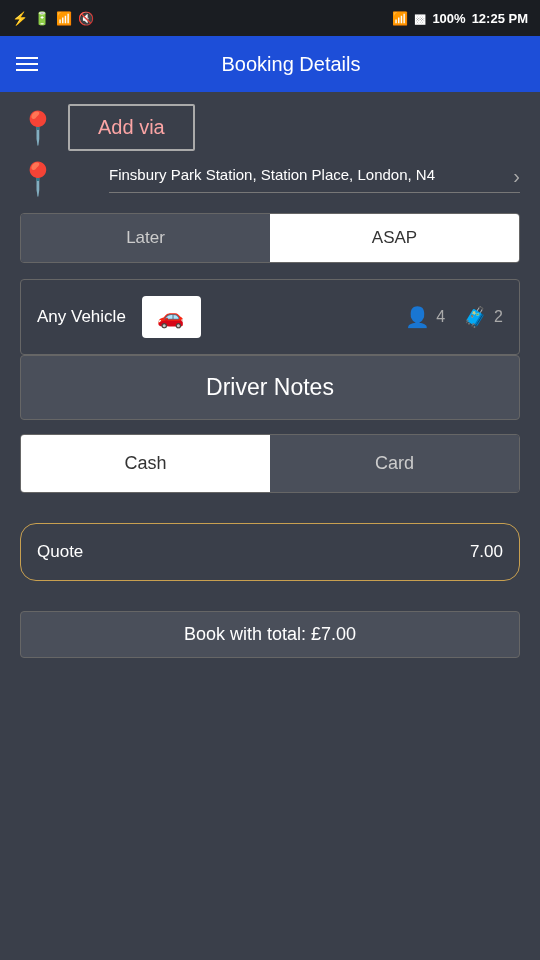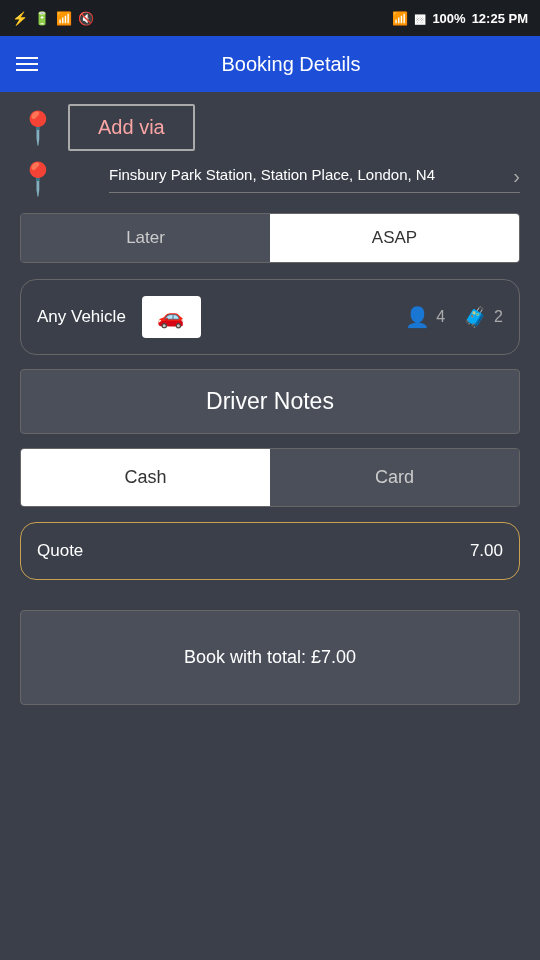--- a/index.html
+++ b/index.html
@@ -133,25 +133,24 @@
       color: #333;
     }
     .toggle-btn.inactive {
       background-color: #4a4f5a;
       color: #ccc;
     }
 
     
     .vehicle-box {
       border: 1px solid #666;
-      border-radius: 16px;
+      border-radius: 4px;
       padding: 16px;
       display: flex;
       align-items: center;
-      margin-bottom: 14px;
       gap: 16px;
       justify-content: flex-end;
     }
     .vehicle-label {
       font-size: 17px;
       color: #fff;
     }
     .vehicle-icon-box {
       background-color: #fff;
       border-radius: 4px;
@@ -193,21 +192,21 @@
       cursor: pointer;
       margin-bottom: 14px;
     }
 
     
     .payment-toggle {
       display: flex;
       border: 1px solid #666;
       border-radius: 4px;
       overflow: hidden;
-      margin-bottom: 15px;
+      margin-bottom: 30px;
     }
     .payment-btn {
       flex: 1;
       padding: 18px 0;
       text-align: center;
       font-size: 18px;
       cursor: pointer;
       border: none;
     }
     .payment-btn.active {
@@ -239,21 +238,21 @@
     }
 
     
     .book-btn {
       width: 100%;
       background-color: #4a4f5a;
       border: 1px solid #666;
       border-radius: 4px;
       color: #fff;
       font-size: 18px;
-      padding: 36px;
+      padding: 12px;
       text-align: center;
       cursor: pointer;
     }
   </style>
 </head>
 <body>
 
 <div class="status-bar">
   <div class="status-left">
     <span>⚡</span>

